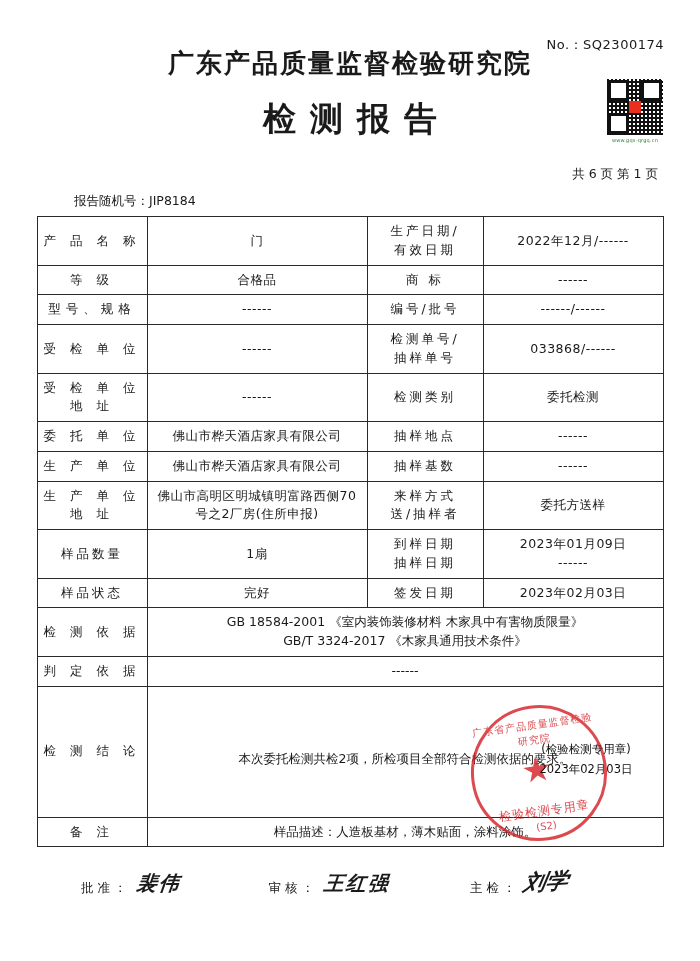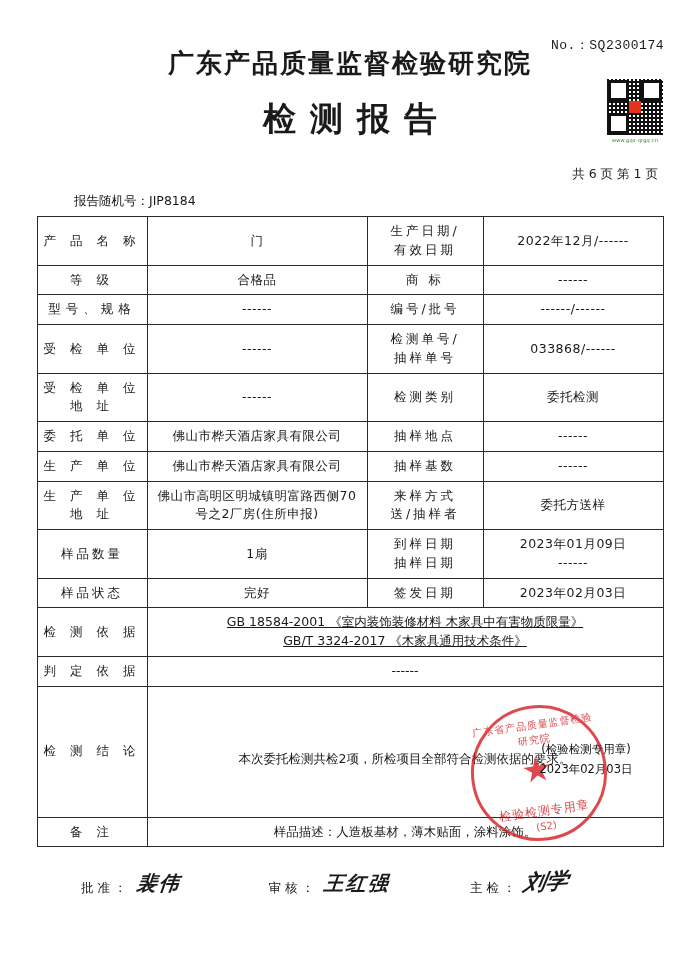--- a/index.html
+++ b/index.html
@@ -22,21 +22,20 @@
     box-sizing: border-box;
     padding: 24px 36px 0 36px;
   }
   
   .doc-no {
     position: absolute;
     top: 36px;
     right: 36px;
     font-size: 13px;
     letter-spacing: 0.5px;
-    font-family: Liberation Mono, monospace;
   }
   .title-block {
     text-align: center;
     margin-top: 24px;
   }
   .org-title {
     font-family: "DejaVu Serif", "Liberation Serif", serif;
     font-size: 26px;
     font-weight: bold;
     letter-spacing: 2px;
@@ -142,21 +141,20 @@
     text-align: left;
     padding-left: 14px;
   }
   .two-line {
     line-height: 1.55;
   }
   .basis-cell {
     text-align: left;
     padding-left: 12px;
     line-height: 1.9;
-    text-decoration: underline;
   }
   .concl-cell {
     height: 120px;
     position: relative;
     text-align: left;
     padding-left: 28px;
     vertical-align: top;
   }
   .concl-text {
     margin-top: 15px;

